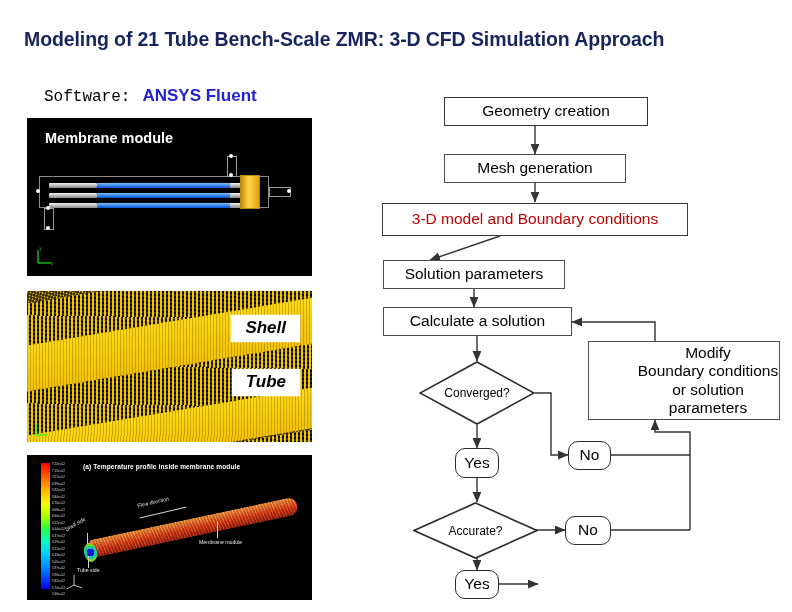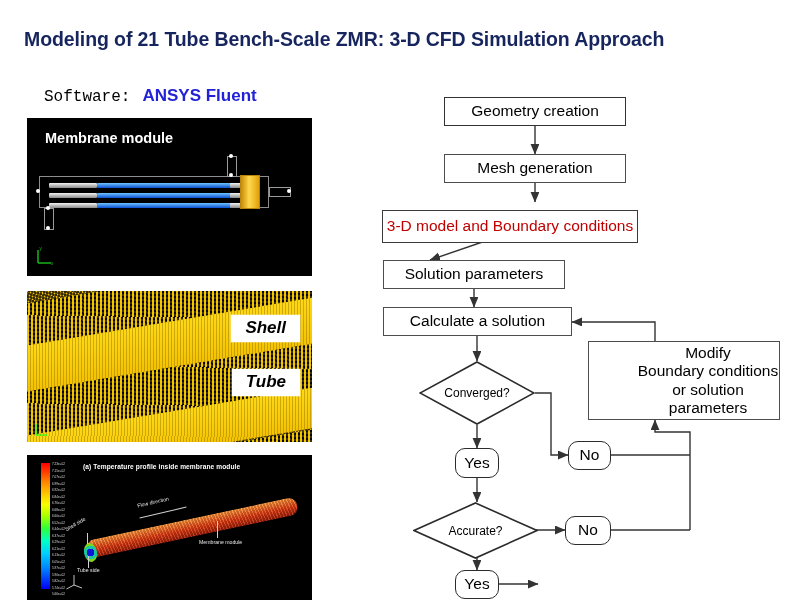--- a/index.html
+++ b/index.html
@@ -292,25 +292,25 @@
 
       <path d="M690,530 L690,432 L655,432 L655,420" fill="none" stroke="#333" stroke-width="1.4" marker-end="url(#arr)"></path>
 
       <path d="M655,341 L655,322 L572,322" fill="none" stroke="#333" stroke-width="1.4" marker-end="url(#arr)"></path>
 
       <line x1="477" y1="558" x2="477" y2="570" stroke="#333" stroke-width="1.4" marker-end="url(#arr)"></line>
 
       <line x1="499" y1="584" x2="538" y2="584" stroke="#333" stroke-width="1.4" marker-end="url(#arr)"></line>
     </svg>
 
-    <div class="node thick" style="left:444px;top:97px;width:182px;height:29px;">Geometry creation</div>
+    <div class="node thick" style="left:444px;top:97px;width:204px;height:29px;">Geometry creation</div>
 
     <div class="node" style="left:444px;top:154px;width:182px;height:29px;">Mesh generation</div>
 
-    <div class="node red" style="left:382px;top:210px;width:256px;height:33px;">3-D model and Boundary conditions</div>
+    <div class="node red" style="left:382px;top:203px;width:306px;height:33px;">3-D model and Boundary conditions</div>
 
     <div class="node" style="left:383px;top:260px;width:182px;height:29px;">Solution parameters</div>
 
     <div class="node" style="left:383px;top:307px;width:189px;height:29px;">Calculate a solution</div>
 
     <div class="diamond" style="left:419px;top:361px;width:116px;height:64px;">
       <svg class="dshape" viewBox="0 0 116 64" preserveAspectRatio="none">
         <polygon points="58,1 115,32 58,63 1,32" fill="#fff" stroke="#2b2b2b" stroke-width="1.6"></polygon>
       </svg>
       <span>Converged?</span>

